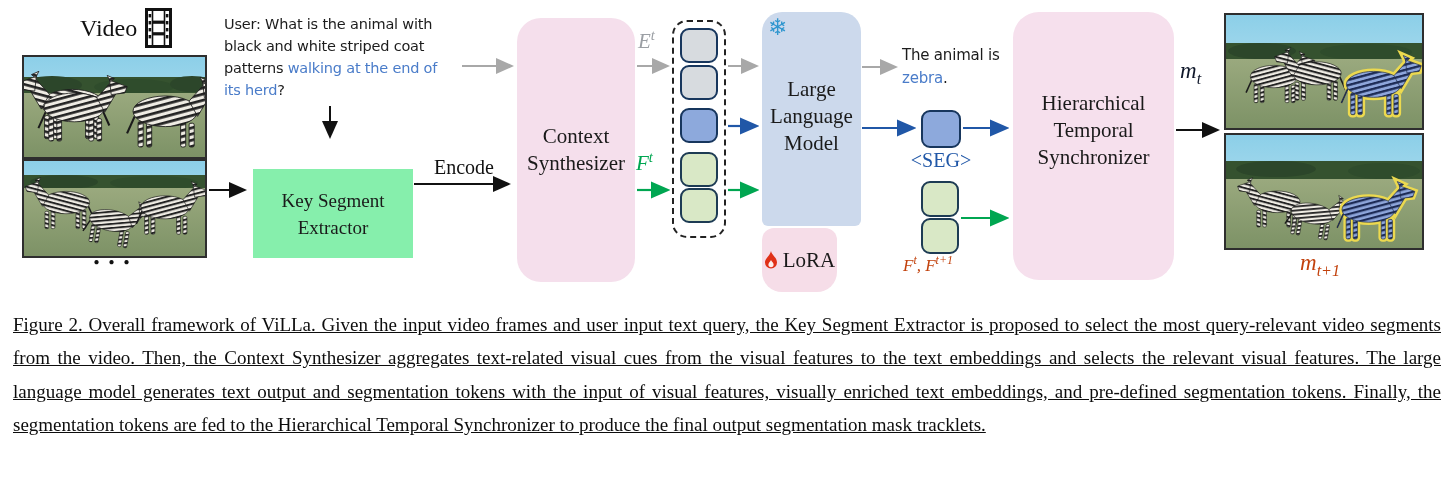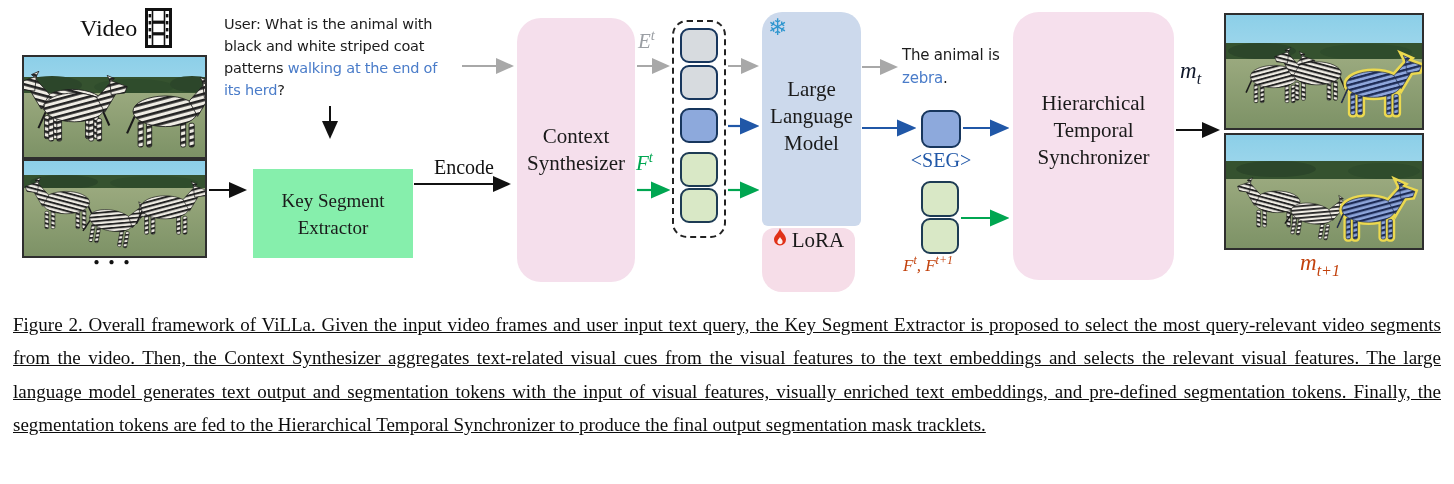--- a/index.html
+++ b/index.html
@@ -37,22 +37,22 @@
   .encode{position:absolute;left:416px;top:156px;width:96px;text-align:center;font-size:20px;}
 
   
   .llm{position:absolute;left:762px;top:12px;width:99px;height:268px;}
   .llm-blue{position:absolute;left:0;top:0;width:99px;height:214px;background:#ccd9ec;
             border-radius:20px 20px 6px 6px;}
   .snow{position:absolute;left:6px;top:2px;font-family:"DejaVu Sans",sans-serif;
         font-size:23px;color:#2f96cf;}
   .llm-text{position:absolute;left:0;top:64px;width:99px;text-align:center;
             font-size:21px;line-height:27px;color:#1a1a1a;}
-  .llm-lora{position:absolute;left:0;top:216px;width:93px;height:64px;background:#f6dde8;
-            border-radius:12px 12px 20px 20px;display:flex;align-items:flex-start;justify-content:center;gap:5px;}
+  .llm-lora{position:absolute;left:0;top:216px;width:75px;height:64px;background:#f6dde8;
+            border-radius:12px 12px 20px 20px;display:flex;align-items:center;justify-content:center;gap:5px;}
   .llm-lora span{font-size:21px;color:#1a1a1a;}
 
   
   .stack{position:absolute;left:672px;top:20px;width:54px;height:218px;border:2px dashed #222;
          border-radius:15px;box-sizing:border-box;}
   .token{position:absolute;box-sizing:border-box;border:2px solid #17365d;border-radius:9px;}
   .tok-gray{background:#d7dbdf;}
   .tok-blue{background:#8da9dc;}
   .tok-green{background:#d9e8c6;border-color:#1d3b54;}
 

